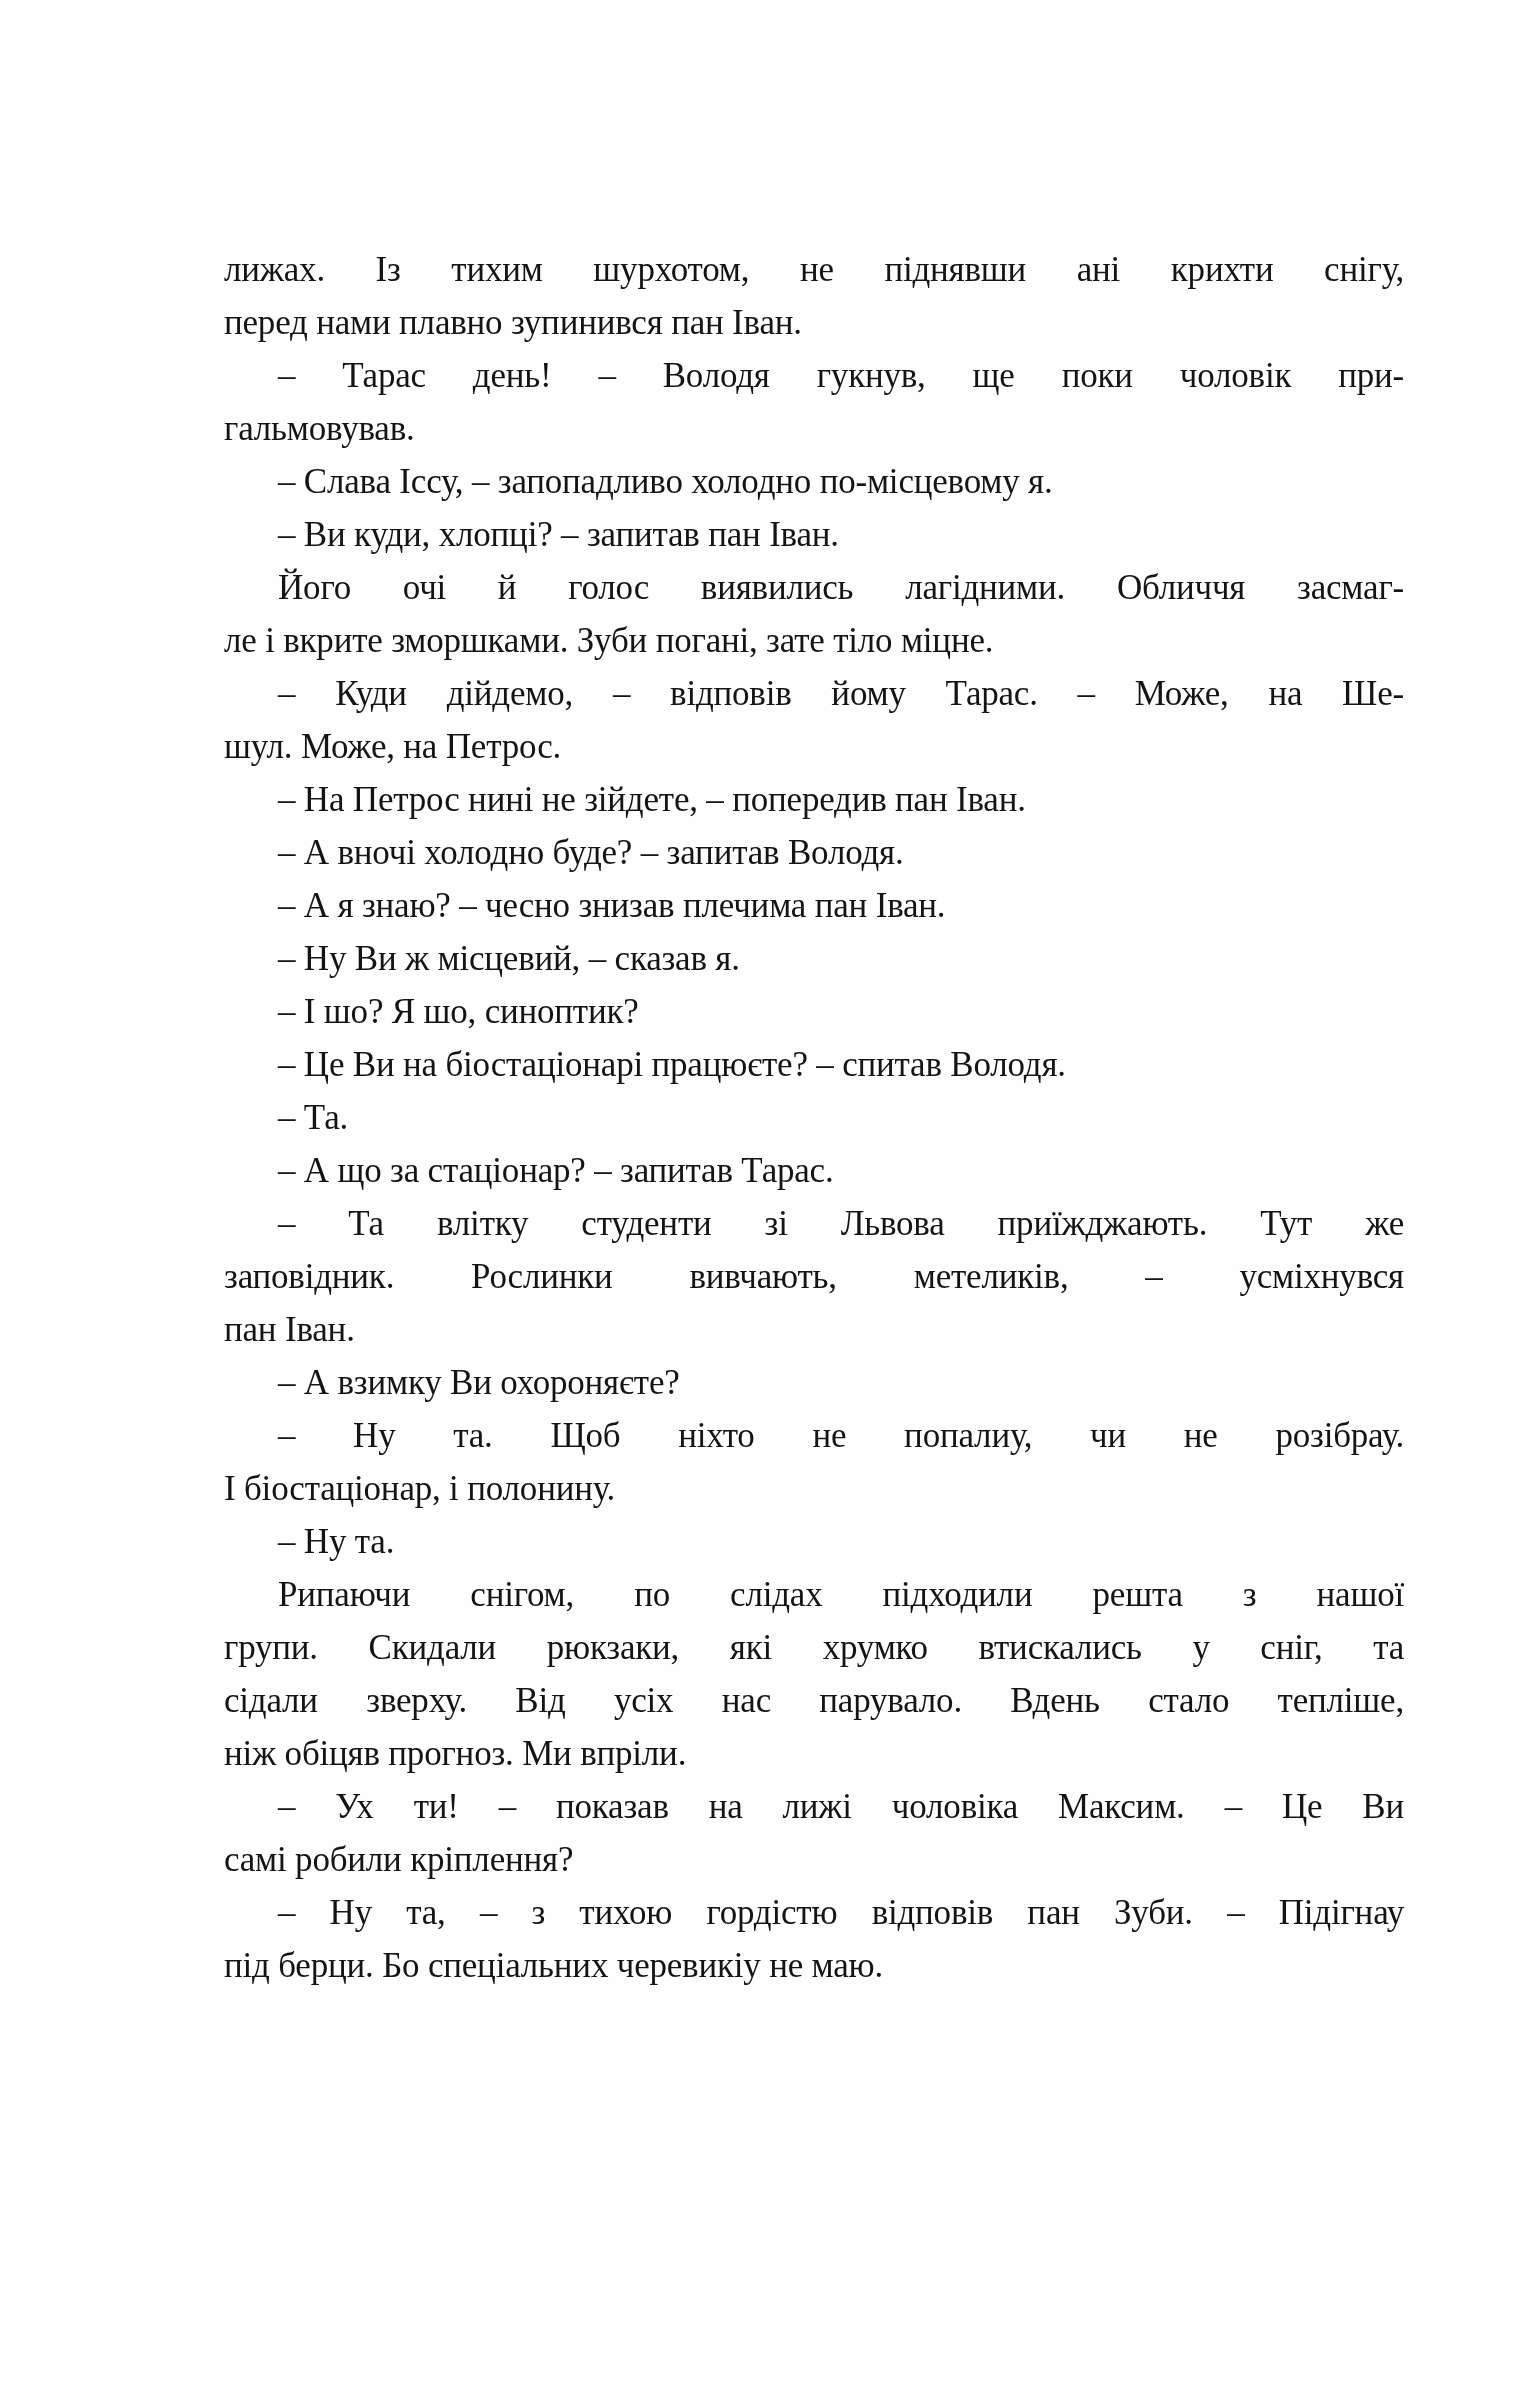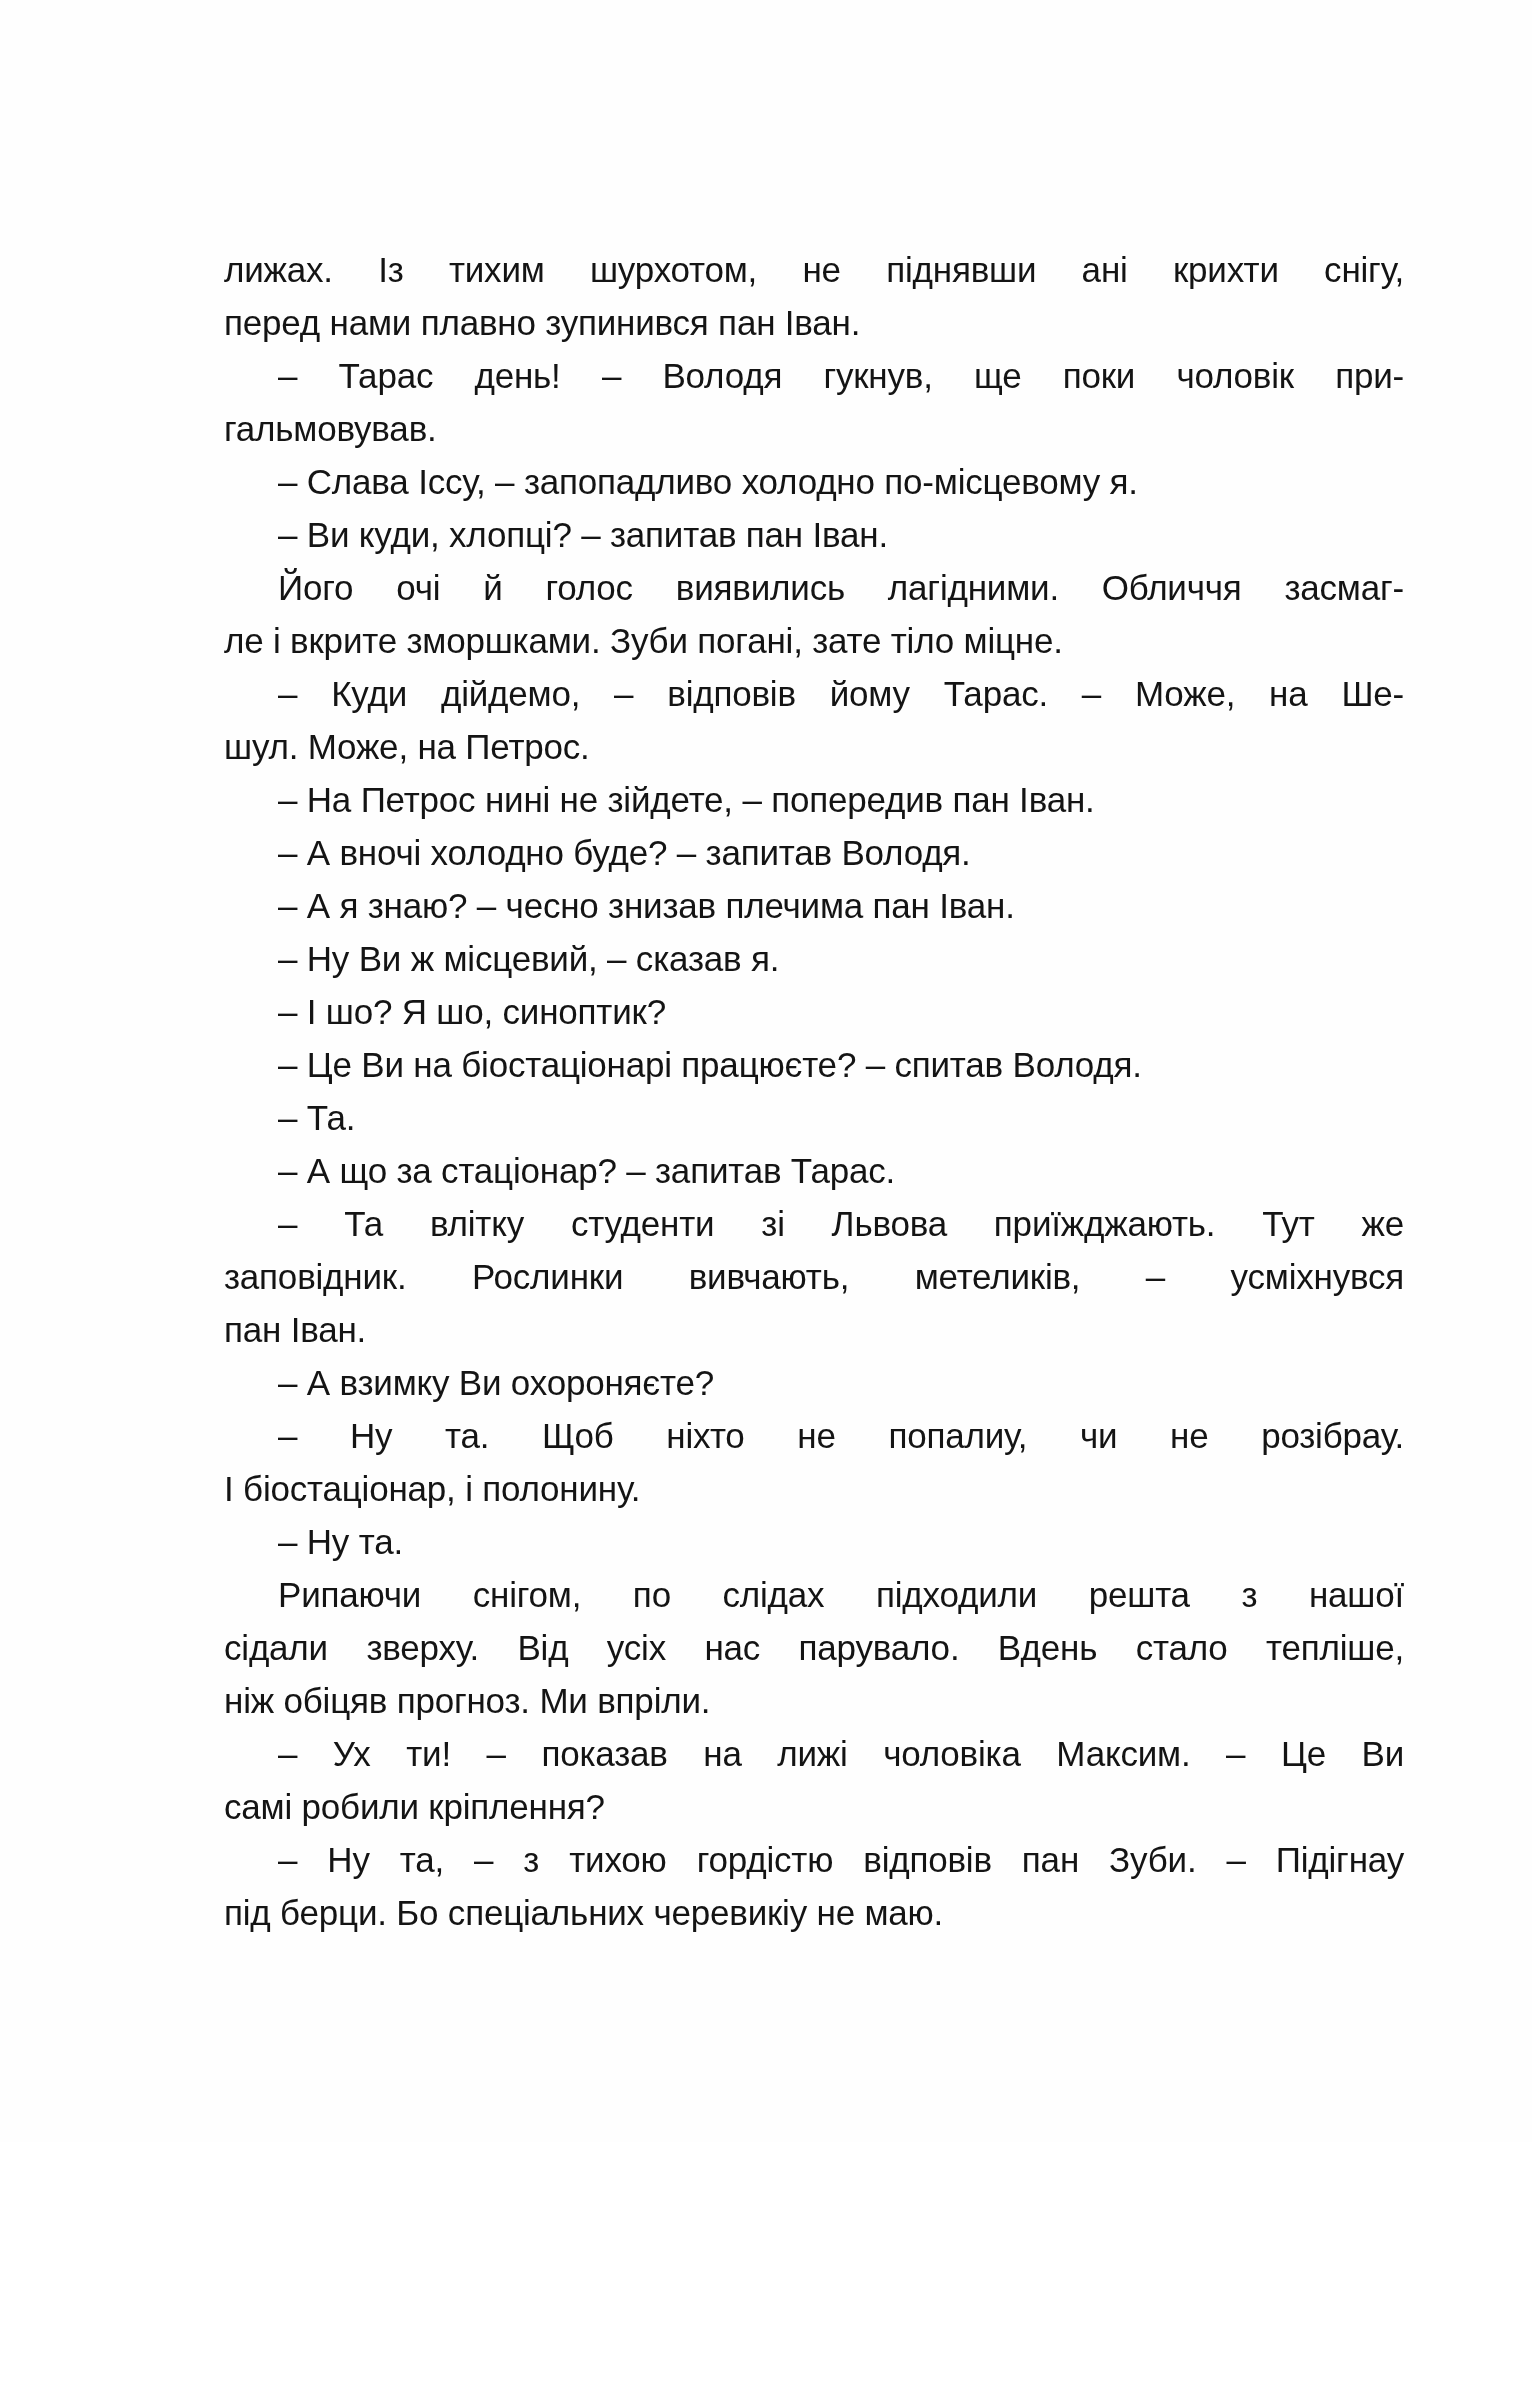--- a/index.html
+++ b/index.html
@@ -5,21 +5,21 @@
   html, body {
     margin: 0;
     padding: 0;
     background: #ffffff;
   }
   .page {
     position: relative;
     width: 1533px;
     height: 2142px;
     background: #fefefe;
-    font-family: Liberation Sans, sans-serif;
+    font-family: Liberation Serif, serif;
     color: #141414;
     overflow: hidden;
   }
   .text-block {
     position: absolute;
     left: 224px;
     top: 243px;
     width: 1180px;
   }
   .paragraph {
@@ -114,20 +114,21 @@
       </div>
       <div class="paragraph">
         <div class="line justify indent">– Ну та. Щоб ніхто не попалиу, чи не розібрау.</div>
         <div class="line left">І біостаціонар, і полонину.</div>
       </div>
       <div class="paragraph">
         <div class="line left indent">– Ну та.</div>
       </div>
       <div class="paragraph">
         <div class="line justify indent">Рипаючи снігом, по слідах підходили решта з нашої</div>
+        <div class="line justify">групи. Скидали рюкзаки, які хрумко втискались у сніг, та</div>
         <div class="line justify">сідали зверху. Від усіх нас парувало. Вдень стало тепліше,</div>
         <div class="line left">ніж обіцяв прогноз. Ми впріли.</div>
       </div>
       <div class="paragraph">
         <div class="line justify indent">– Ух ти! – показав на лижі чоловіка Максим. – Це Ви</div>
         <div class="line left">самі робили кріплення?</div>
       </div>
       <div class="paragraph">
         <div class="line justify indent">– Ну та, – з тихою гордістю відповів пан Зуби. – Підігнау</div>
         <div class="line left">під берци. Бо спеціальних черевикіу не маю.</div>

